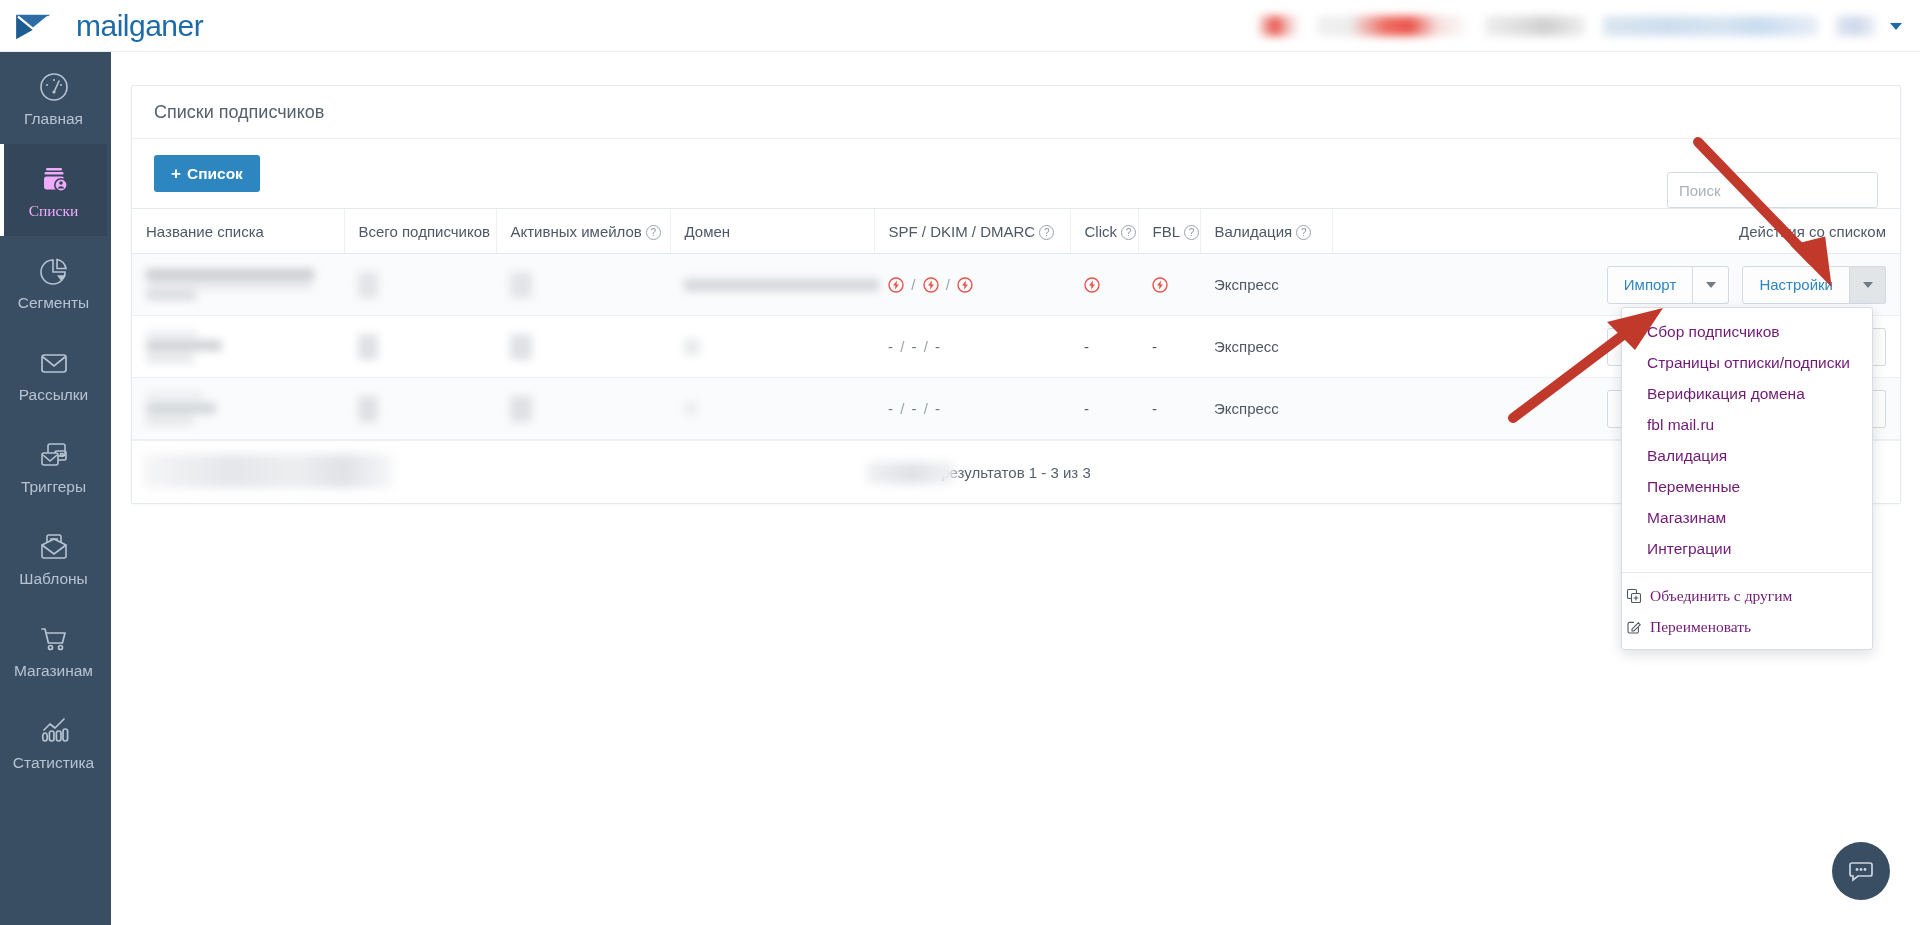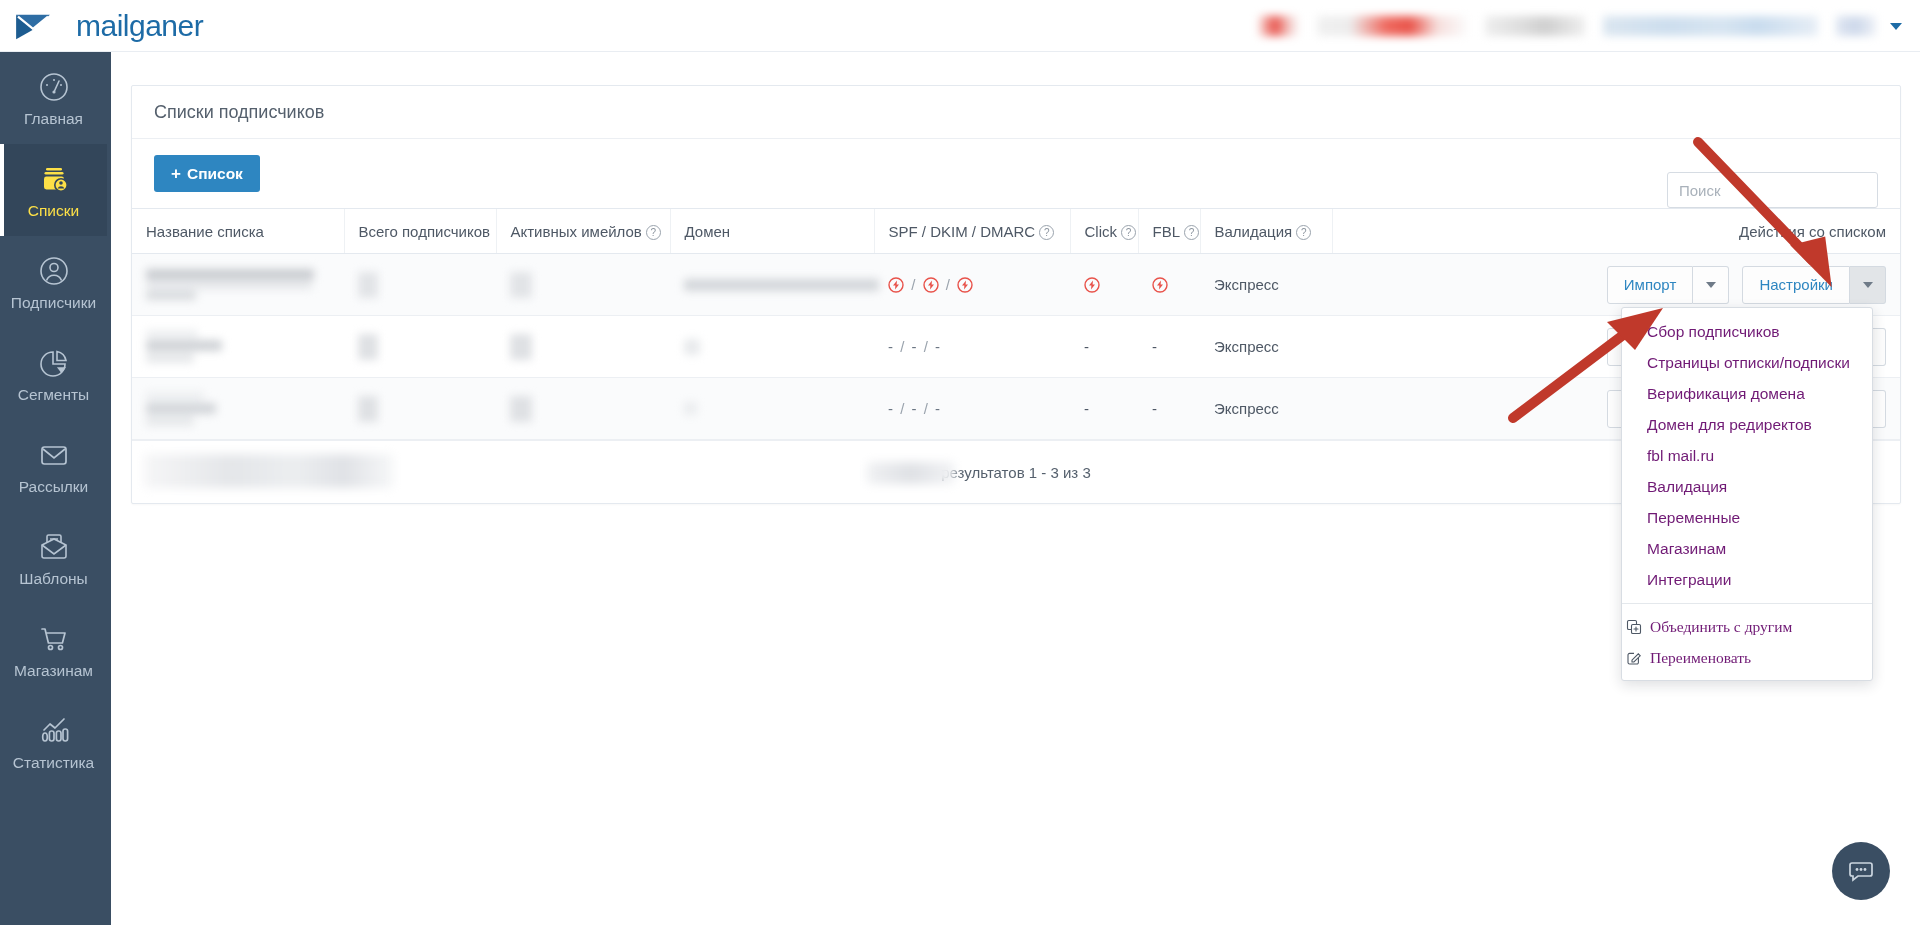--- a/index.html
+++ b/index.html
@@ -60,21 +60,21 @@
   }
   .side-item {
     width: 107px; height: 92px;
     display: flex; flex-direction: column;
     align-items: center; justify-content: center;
     gap: 7px;
     color: #b6c4d2;
     cursor: pointer;
     position: relative;
   }
-  .side-item.active { background: #33465a; color: #fde047; }
+  .side-item.active { background: #33465a; color: #f0abfc; font-family: Liberation Serif, serif; }
   .side-item.active::before {
     content: ""; position: absolute; left: 0; top: 0;
     width: 4px; height: 100%; background: #ffffff;
   }
   .side-item .ic { width: 34px; height: 34px; display: block; }
   .side-item .lbl { font-size: 15.5px; line-height: 1; }
 
   
   .main {
     position: absolute; left: 111px; top: 52px;
@@ -278,46 +278,48 @@
       <rect x="9" y="6" width="16" height="2.6" rx="1.3" fill="currentColor"></rect>
       <rect x="7.5" y="10" width="19" height="2.6" rx="1.3" fill="currentColor"></rect>
       <rect x="7" y="14.5" width="20" height="13" rx="2.4" fill="currentColor"></rect>
       <circle cx="24" cy="23" r="6.2" fill="currentColor" stroke="#33465a" stroke-width="1.6"></circle>
       <circle cx="24" cy="21" r="1.8" fill="#33465a"></circle>
       <path d="M20.6 26.6a3.6 3.6 0 0 1 6.8 0" fill="#33465a"></path>
     </svg>
     <span class="lbl">Списки</span>
   </div>
 
-  <div class="side-item">
-    <svg class="ic" viewBox="0 0 34 34" fill="none" stroke="currentColor" stroke-width="1.6">
-      <circle cx="17" cy="17" r="13"></circle>
-      <circle cx="17" cy="13.5" r="4"></circle>
-      <path d="M9.5 26.5a8 8 0 0 1 15 0"></path>
-    </svg>
-    <span class="lbl">Подписчики</span>
-  </div>
 
   <div class="side-item">
     <svg class="ic" viewBox="0 0 34 34" fill="none" stroke="currentColor" stroke-width="1.6">
       <path d="M16 6a12 12 0 1 0 12 12h-12z"></path>
       <path d="M20 5.5a11.5 11.5 0 0 1 9 9h-9z"></path>
       <path d="M21.5 22h6l-3 4z" fill="currentColor"></path>
     </svg>
     <span class="lbl">Сегменты</span>
   </div>
 
   <div class="side-item">
     <svg class="ic" viewBox="0 0 34 34" fill="none" stroke="currentColor" stroke-width="1.7">
       <rect x="5" y="9" width="24" height="17" rx="2.4"></rect>
       <path d="M6 11 L17 20 L28 11"></path>
     </svg>
     <span class="lbl">Рассылки</span>
   </div>
 
+  <div class="side-item">
+    <svg class="ic" viewBox="0 0 34 34" fill="none" stroke="currentColor" stroke-width="1.6">
+      <rect x="11" y="6" width="17" height="12" rx="2"></rect>
+      <rect x="18" y="13" width="11" height="9" rx="1.6"></rect>
+      <rect x="23.5" y="15.5" width="2.6" height="2.6" rx="0.6"></rect>
+      <rect x="5" y="15" width="16" height="12" rx="2" fill="#3a4e63"></rect>
+      <path d="M6 17 L13 23 L20 17"></path>
+    </svg>
+    <span class="lbl">Триггеры</span>
+  </div>
 
   <div class="side-item">
     <svg class="ic" viewBox="0 0 34 34" fill="none" stroke="currentColor" stroke-width="1.6">
       <rect x="10" y="5" width="14" height="14" rx="1.6"></rect>
       <path d="M13 9h8M13 13h8"></path>
       <path d="M5 15 L17 9 L29 15 L29 26 a2 2 0 0 1-2 2 H7 a2 2 0 0 1-2-2 Z" fill="#3a4e63"></path>
       <path d="M5 15 L17 24 L29 15"></path>
     </svg>
     <span class="lbl">Шаблоны</span>
   </div>
@@ -547,23 +549,20 @@
   <div class="dd-item">
       <span>Сбор подписчиков</span>
     </div>
   <div class="dd-item">
       <span>Страницы отписки/подписки</span>
     </div>
   <div class="dd-item">
       <span>Верификация домена</span>
     </div>
   <div class="dd-item">
-      <span>Домен для редиректов</span>
-    </div>
-  <div class="dd-item">
       <span>fbl mail.ru</span>
     </div>
   <div class="dd-item">
       <span>Валидация</span>
     </div>
   <div class="dd-item">
       <span>Переменные</span>
     </div>
   <div class="dd-item">
       <span>Магазинам</span>

